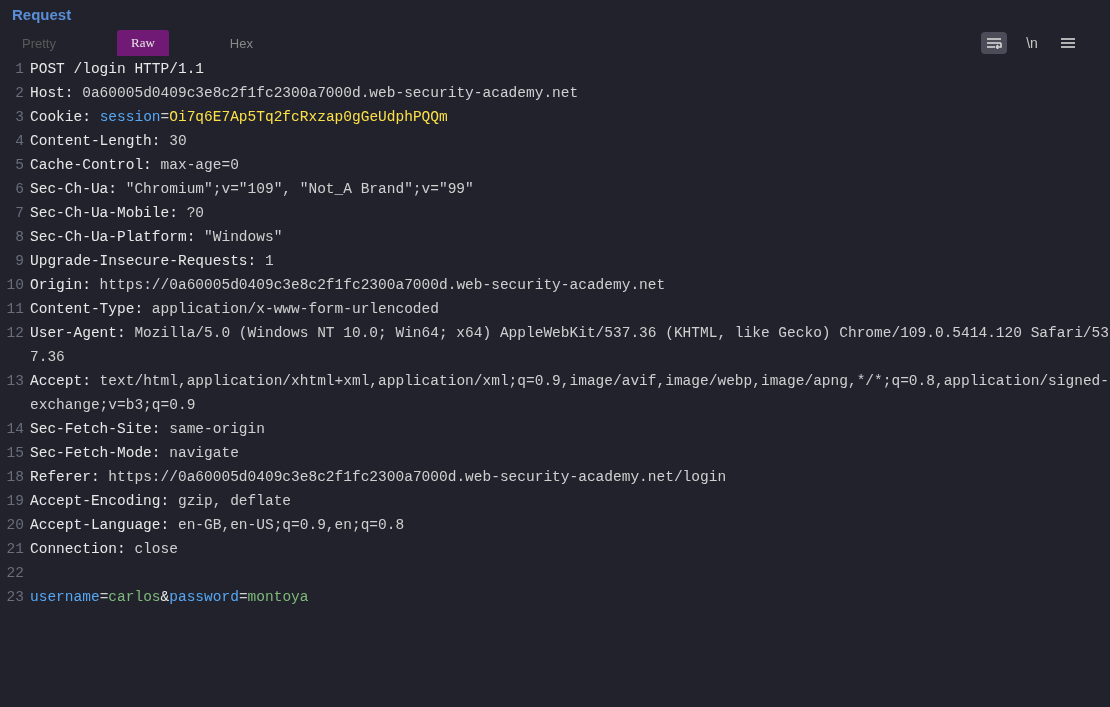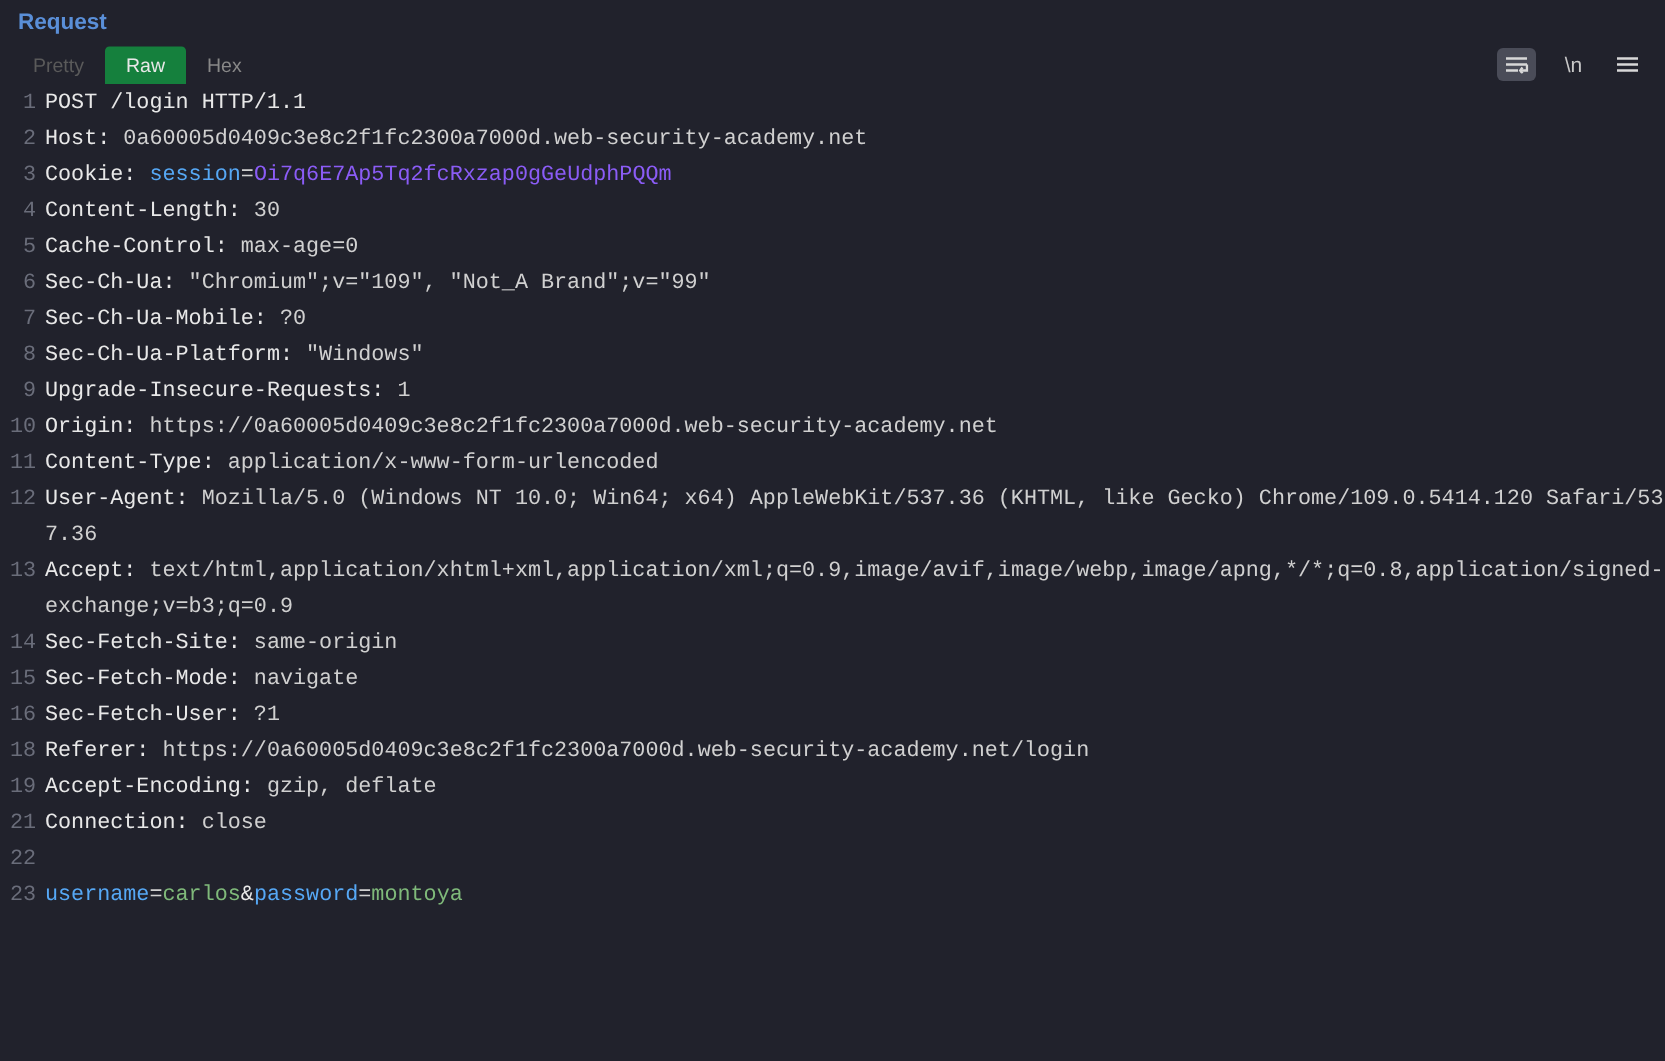--- a/index.html
+++ b/index.html
@@ -17,34 +17,36 @@
   }
   .title {
     color: #5a8fd8;
     font-weight: bold;
     font-size: 15px;
     font-family: -apple-system, BlinkMacSystemFont, 'Segoe UI', sans-serif;
   }
   .tabbar {
     display: flex;
     align-items: center;
-    padding: 4px 8px 0 8px;
+    padding: 4px 25px 0 8px;
     height: 32px;
+    gap: 47px;
   }
   .tab {
     padding: 5px 14px;
     color: #888;
     font-family: -apple-system, BlinkMacSystemFont, 'Segoe UI', sans-serif;
     font-size: 13px;
     cursor: pointer;
     border-radius: 3px 3px 0 0;
   }
   .tab.active {
-    background: #15803d;
+    background: #701a75;
     color: #e8e8e8;
+    font-family: Liberation Serif, serif;
   }
   .tab.disabled { color: #5a5a5a; }
   .spacer { flex: 1; }
   .toolbar-right {
     display: flex;
     align-items: center;
     gap: 14px;
     padding-right: 6px;
   }
   .icon-btn {
@@ -66,21 +68,21 @@
   .content {
     display: flex;
     font-size: 14.5px;
     line-height: 24px;
   }
   .row { display: flex; align-items: flex-start; }
   .ln { width: 30px; text-align: right; color: #6a6d7a; padding-right: 6px; flex-shrink: 0; user-select: none; }
   .txt { flex: 1; white-space: pre-wrap; word-break: break-all; }
   .white { color: #e8e8e8; }
   .blue { color: #56a8f5; }
-  .orange { color: #8b5cf6; }
+  .orange { color: #fde047; }
   .green { color: #7fb97a; }
   .nl-label {
     font-family: -apple-system, BlinkMacSystemFont, 'Segoe UI', sans-serif;
     font-size: 14px;
     color: #c8c8c8;
   }
 </style>
 </head>
 <body>
 
@@ -170,32 +172,32 @@
       </div>
       <div class="row">
         <div class="ln">14</div>
         <div class="txt"><span class="white">Sec-Fetch-Site:</span> same-origin</div>
       </div>
       <div class="row">
         <div class="ln">15</div>
         <div class="txt"><span class="white">Sec-Fetch-Mode:</span> navigate</div>
       </div>
       <div class="row">
-        <div class="ln">16</div>
-        <div class="txt"><span class="white">Sec-Fetch-User:</span> ?1</div>
-      </div>
-      <div class="row">
         <div class="ln">18</div>
         <div class="txt"><span class="white">Referer:</span> https://0a60005d0409c3e8c2f1fc2300a7000d.web-security-academy.net/login</div>
       </div>
       <div class="row">
         <div class="ln">19</div>
         <div class="txt"><span class="white">Accept-Encoding:</span> gzip, deflate</div>
       </div>
       <div class="row">
+        <div class="ln">20</div>
+        <div class="txt"><span class="white">Accept-Language:</span> en-GB,en-US;q=0.9,en;q=0.8</div>
+      </div>
+      <div class="row">
         <div class="ln">21</div>
         <div class="txt"><span class="white">Connection:</span> close</div>
       </div>
       <div class="row">
         <div class="ln">22</div>
         <div class="txt">&nbsp;</div>
       </div>
       <div class="row">
         <div class="ln">23</div>
         <div class="txt"><span class="blue">username</span>=<span class="green">carlos</span><span class="white">&amp;</span><span class="blue">password</span>=<span class="green">montoya</span></div>

